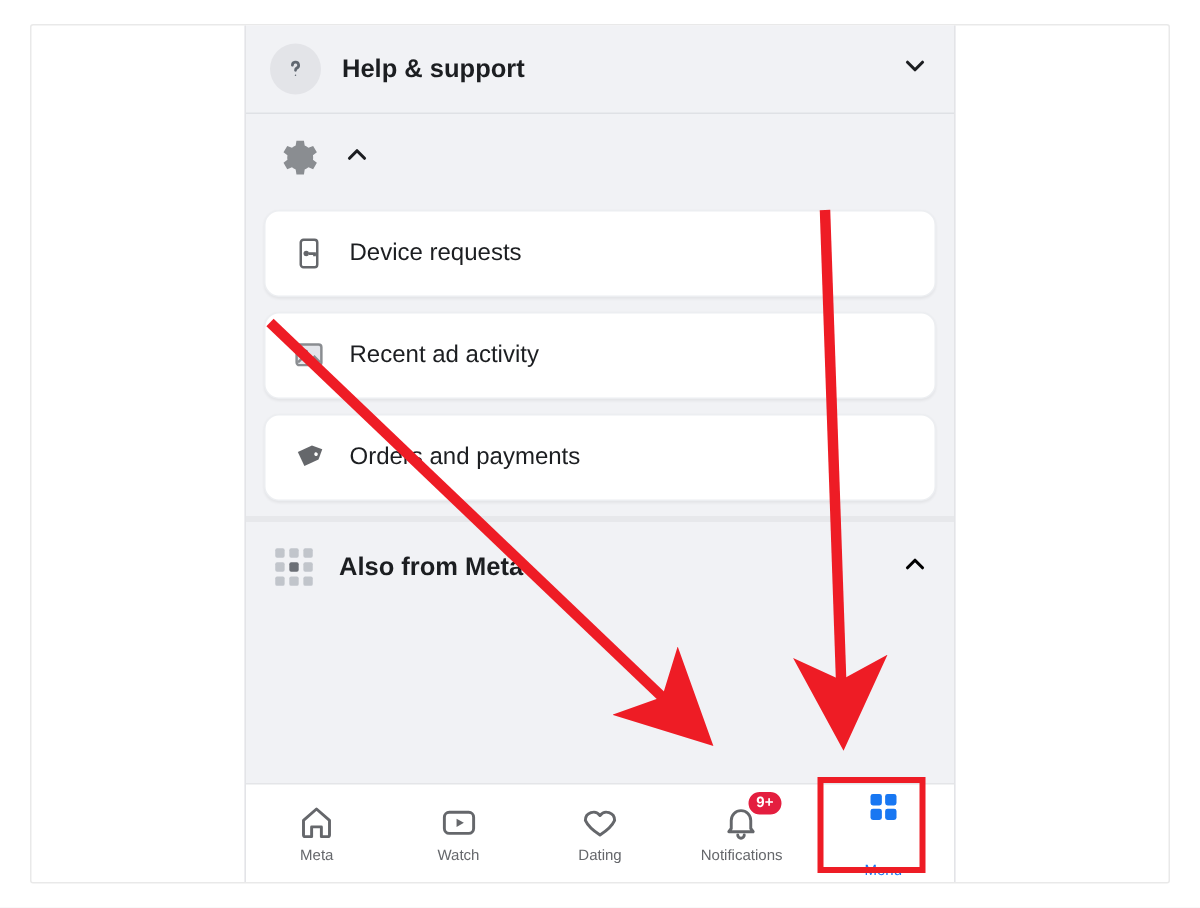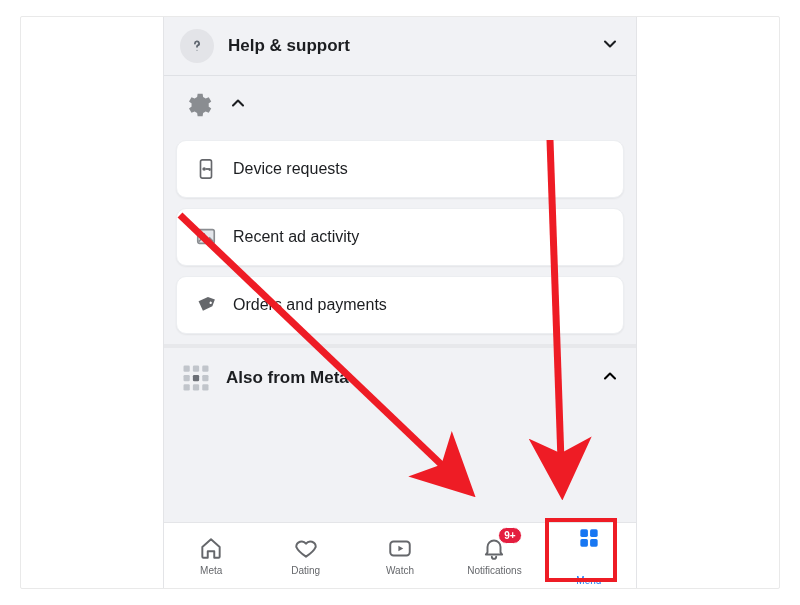--- a/index.html
+++ b/index.html
@@ -247,30 +247,30 @@
 
     <div class="tabbar">
       <div class="tab">
         <svg viewBox="0 0 24 24" fill="none" stroke="currentColor" stroke-width="1.8" stroke-linecap="round" stroke-linejoin="round">
           <path d="M4 11l8-7 8 7v9a1 1 0 0 1-1 1h-4v-6h-6v6H5a1 1 0 0 1-1-1z"></path>
         </svg>
         <span class="tab-label">Meta</span>
       </div>
       <div class="tab">
         <svg viewBox="0 0 24 24" fill="none" stroke="currentColor" stroke-width="1.8" stroke-linecap="round" stroke-linejoin="round">
-          <path d="M12 20s-7-4.5-9-9a5 5 0 0 1 9-3 5 5 0 0 1 9 3c-2 4.5-9 9-9 9z"></path>
-        </svg>
-        <span class="tab-label">Dating</span>
+          <rect x="3" y="6" width="18" height="13" rx="3"></rect>
+          <polygon points="10.5,10 15,12.5 10.5,15" fill="currentColor" stroke="none"></polygon>
+        </svg>
+        <span class="tab-label">Watch</span>
       </div>
       <div class="tab">
         <svg viewBox="0 0 24 24" fill="none" stroke="currentColor" stroke-width="1.8" stroke-linecap="round" stroke-linejoin="round">
-          <rect x="3" y="6" width="18" height="13" rx="3"></rect>
-          <polygon points="10.5,10 15,12.5 10.5,15" fill="currentColor" stroke="none"></polygon>
-        </svg>
-        <span class="tab-label">Watch</span>
+          <path d="M12 20s-7-4.5-9-9a5 5 0 0 1 9-3 5 5 0 0 1 9 3c-2 4.5-9 9-9 9z"></path>
+        </svg>
+        <span class="tab-label">Dating</span>
       </div>
       <div class="tab">
         <svg viewBox="0 0 24 24" fill="none" stroke="currentColor" stroke-width="1.8" stroke-linecap="round" stroke-linejoin="round">
           <path d="M6 16V11a6 6 0 1 1 12 0v5l1.5 2h-15z"></path>
           <path d="M10 20a2 2 0 0 0 4 0"></path>
         </svg>
         <span class="badge">9+</span>
         <span class="tab-label">Notifications</span>
       </div>
       <div class="tab active">

